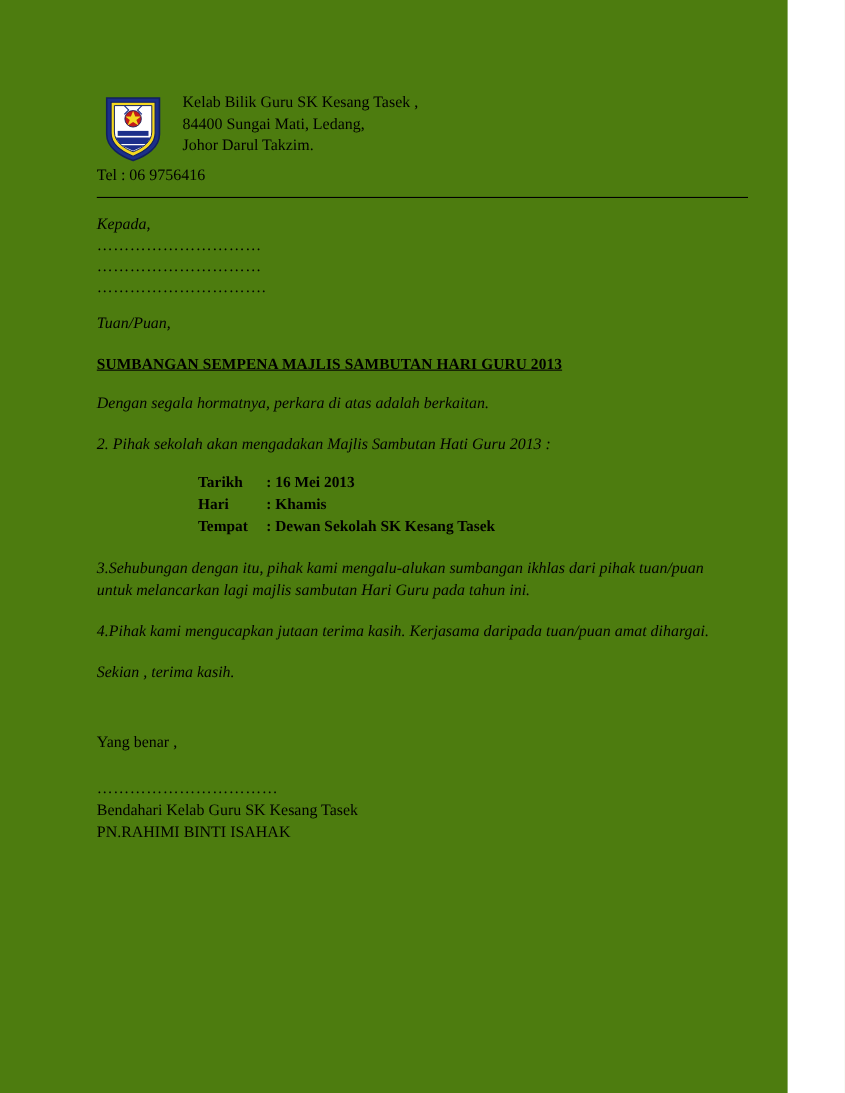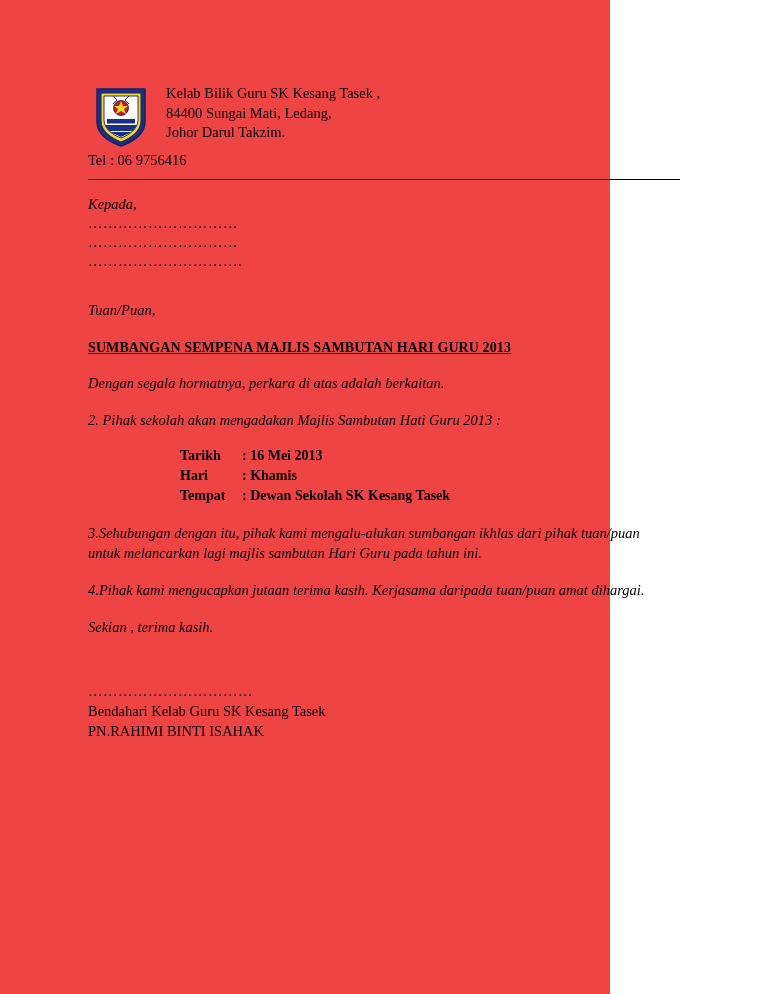--- a/index.html
+++ b/index.html
@@ -12,23 +12,23 @@
     height: 994px;
     font-family: "Liberation Serif", serif;
     color: #000000;
     position: relative;
     overflow: hidden;
   }
   .page {
     position: absolute;
     left: 0;
     top: 0;
-    width: 610px;
+    width: 716px;
     height: 994px;
-    background: #ef4444;
+    background: #4d7c0f;
   }
   .letter {
     position: absolute;
     left: 88px;
     top: 84px;
     width: 592px;
   }
   
   .letterhead {
     position: relative;
@@ -141,21 +141,21 @@
       <div class="tel-line">Tel  :  06 9756416</div>
     </div>
 
     <div class="rule"></div>
 
     <div class="para tight" style="margin-top:14px;">Kepada,</div>
     <div class="dots">…………………………</div>
     <div class="dots">…………………………</div>
     <div class="dots">………………………….</div>
 
-    <div class="para" style="margin-top:29px;">Tuan/Puan,</div>
+    <div class="para" style="margin-top:13px;">Tuan/Puan,</div>
 
     <div class="subject">SUMBANGAN SEMPENA  MAJLIS SAMBUTAN HARI GURU 2013</div>
 
     <div class="para">Dengan segala hormatnya, perkara di atas  adalah berkaitan.</div>
 
     <div class="para">2. Pihak sekolah akan mengadakan Majlis Sambutan Hati Guru 2013 :</div>
 
     <div class="details">
       <div class="details-row">
         <div class="details-label">Tarikh</div>
@@ -174,19 +174,20 @@
     <div class="para">
       <div>3.Sehubungan dengan itu, pihak kami mengalu-alukan sumbangan ikhlas dari pihak tuan/puan</div>
       <div>untuk melancarkan lagi majlis sambutan Hari Guru pada tahun ini.</div>
     </div>
 
     <div class="para">4.Pihak  kami mengucapkan jutaan terima kasih. Kerjasama daripada tuan/puan amat dihargai.</div>
 
     <div class="para">Sekian , terima kasih.</div>
 
     <div class="sign-block">
+      <div>Yang benar ,</div>
       <div class="sign-dots">……………………………</div>
       <div class="sign-name">Bendahari Kelab Guru SK Kesang Tasek</div>
       <div class="sign-name">PN.RAHIMI BINTI ISAHAK</div>
     </div>
 
   </div>
 </div>
 
 </body></html>

